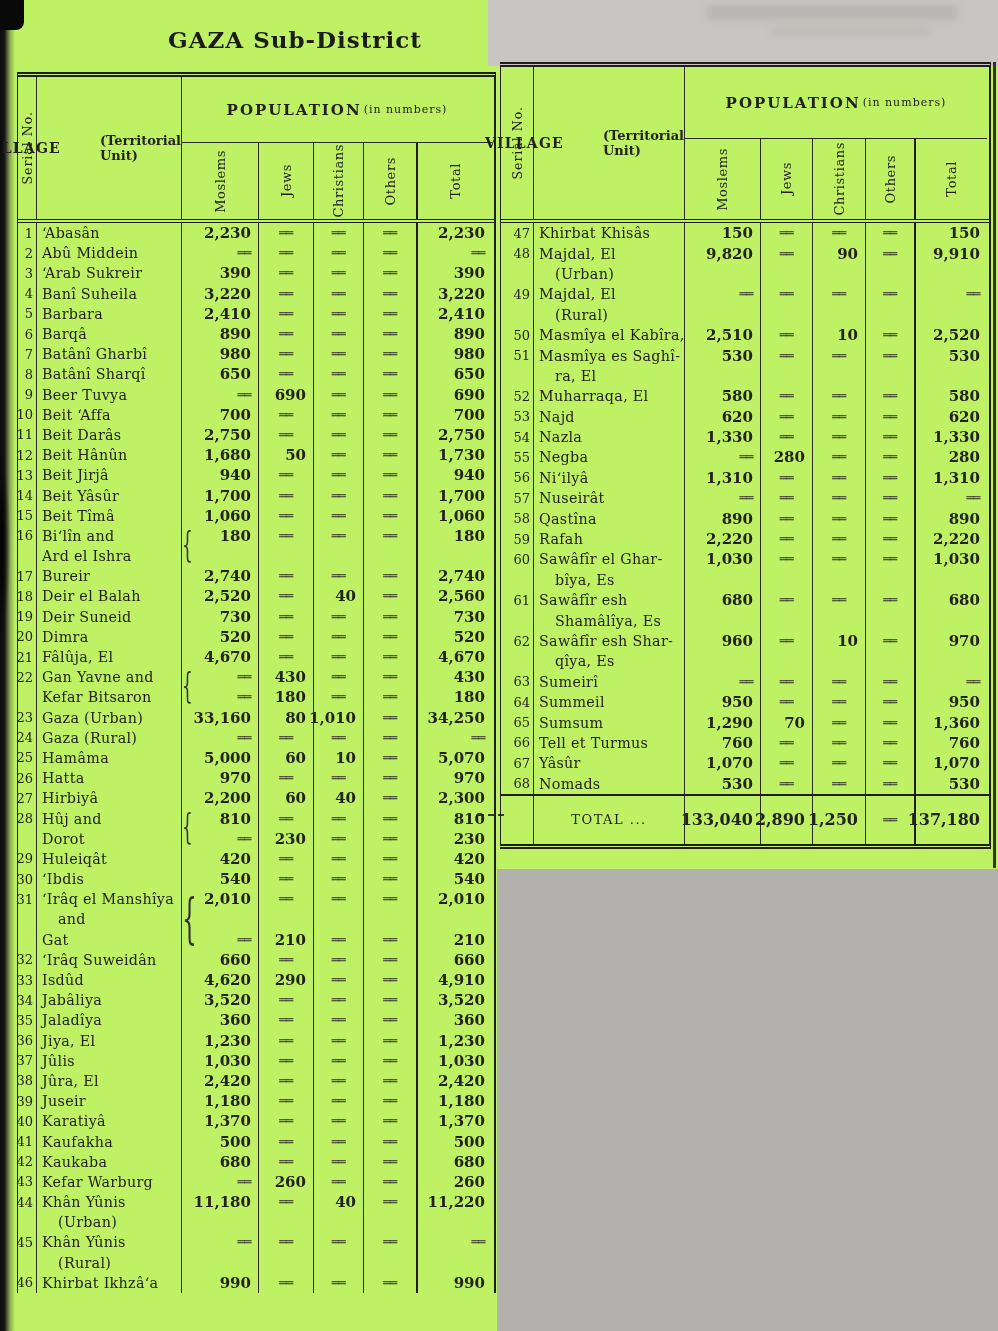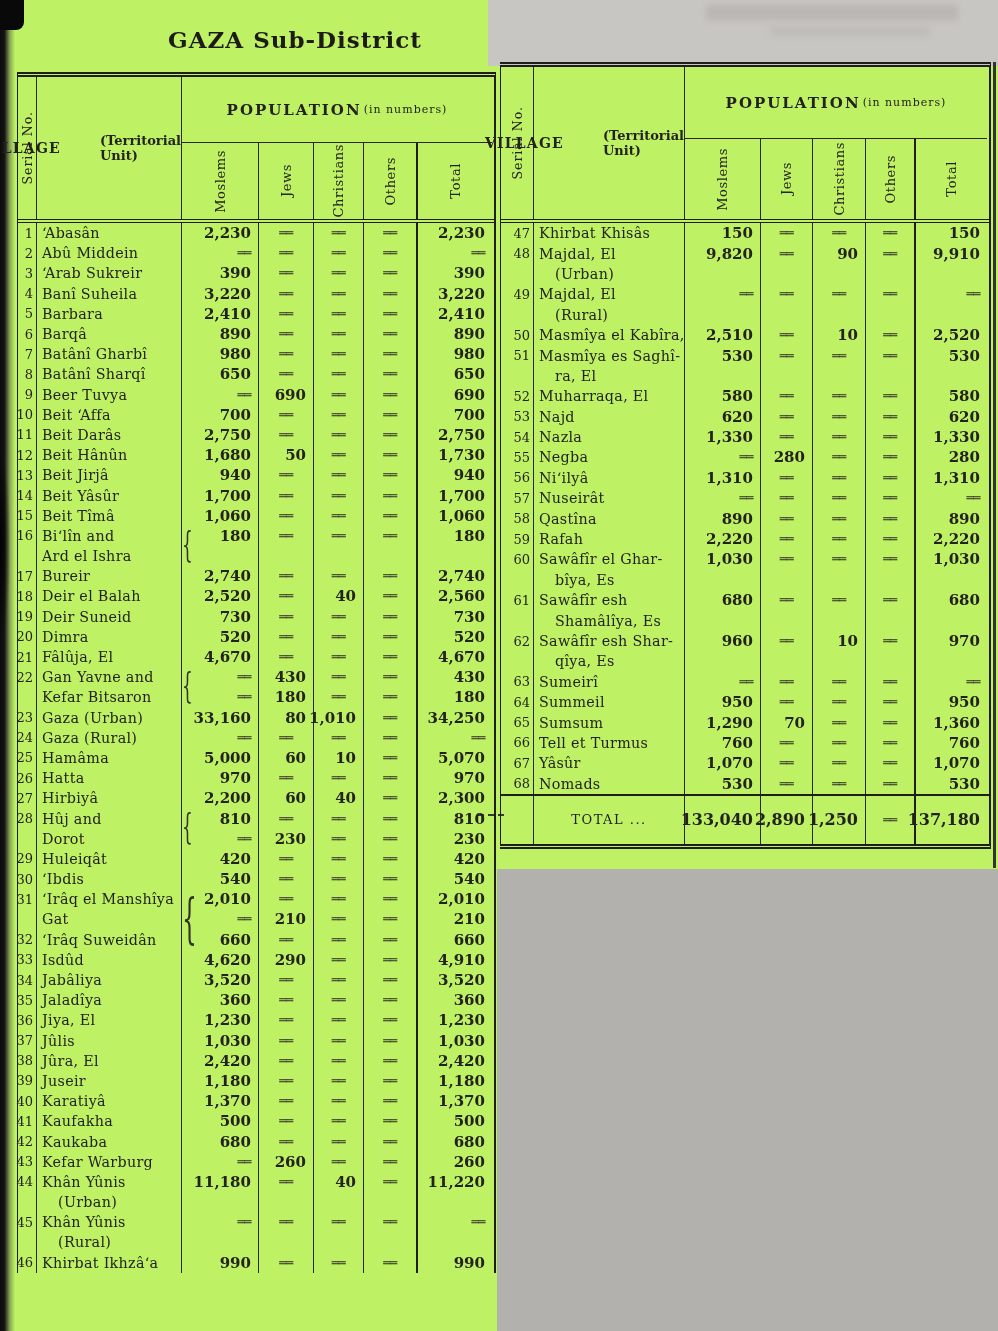--- a/index.html
+++ b/index.html
@@ -619,20 +619,29 @@
           <div class="c v v2 dc mid">
             <span class="dash">══</span>
           </div>
           <div class="c v v3 dc mid">
             <span class="dash">══</span>
           </div>
           <div class="c v v4">2,010</div>
         </div>
         <div class="line">
           <div class="c s"></div>
+          <div class="c n ind">and</div>
+          <div class="c v v0"></div>
+          <div class="c v v1"></div>
+          <div class="c v v2"></div>
+          <div class="c v v3"></div>
+          <div class="c v v4"></div>
+        </div>
+        <div class="line">
+          <div class="c s"></div>
           <div class="c n">Gat</div>
           <div class="c v v0 dc">
             <span class="dash">══</span>
           </div>
           <div class="c v v1">210</div>
           <div class="c v v2 dc mid">
             <span class="dash">══</span>
           </div>
           <div class="c v v3 dc mid">
             <span class="dash">══</span>

